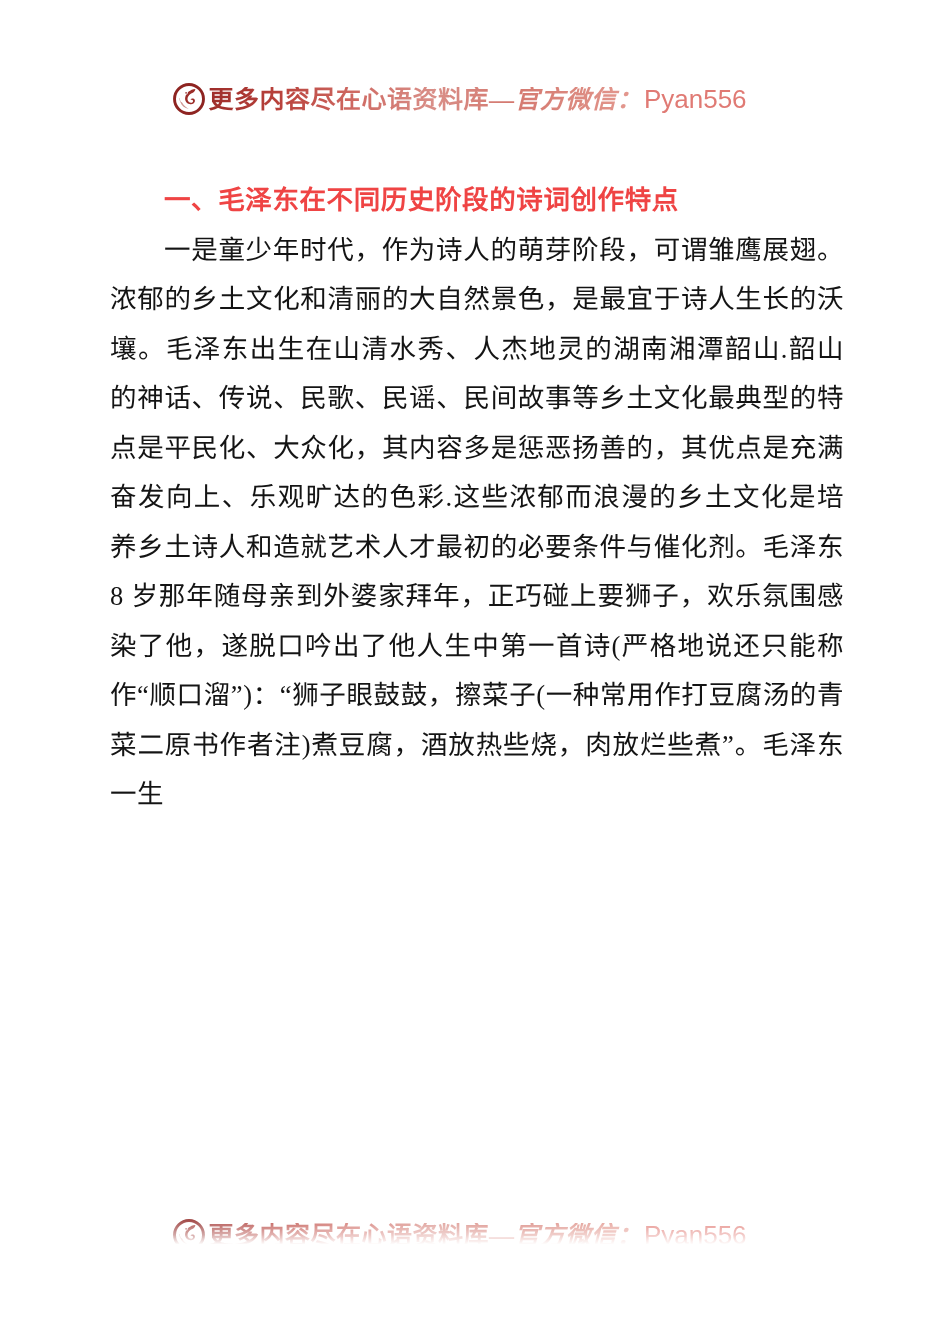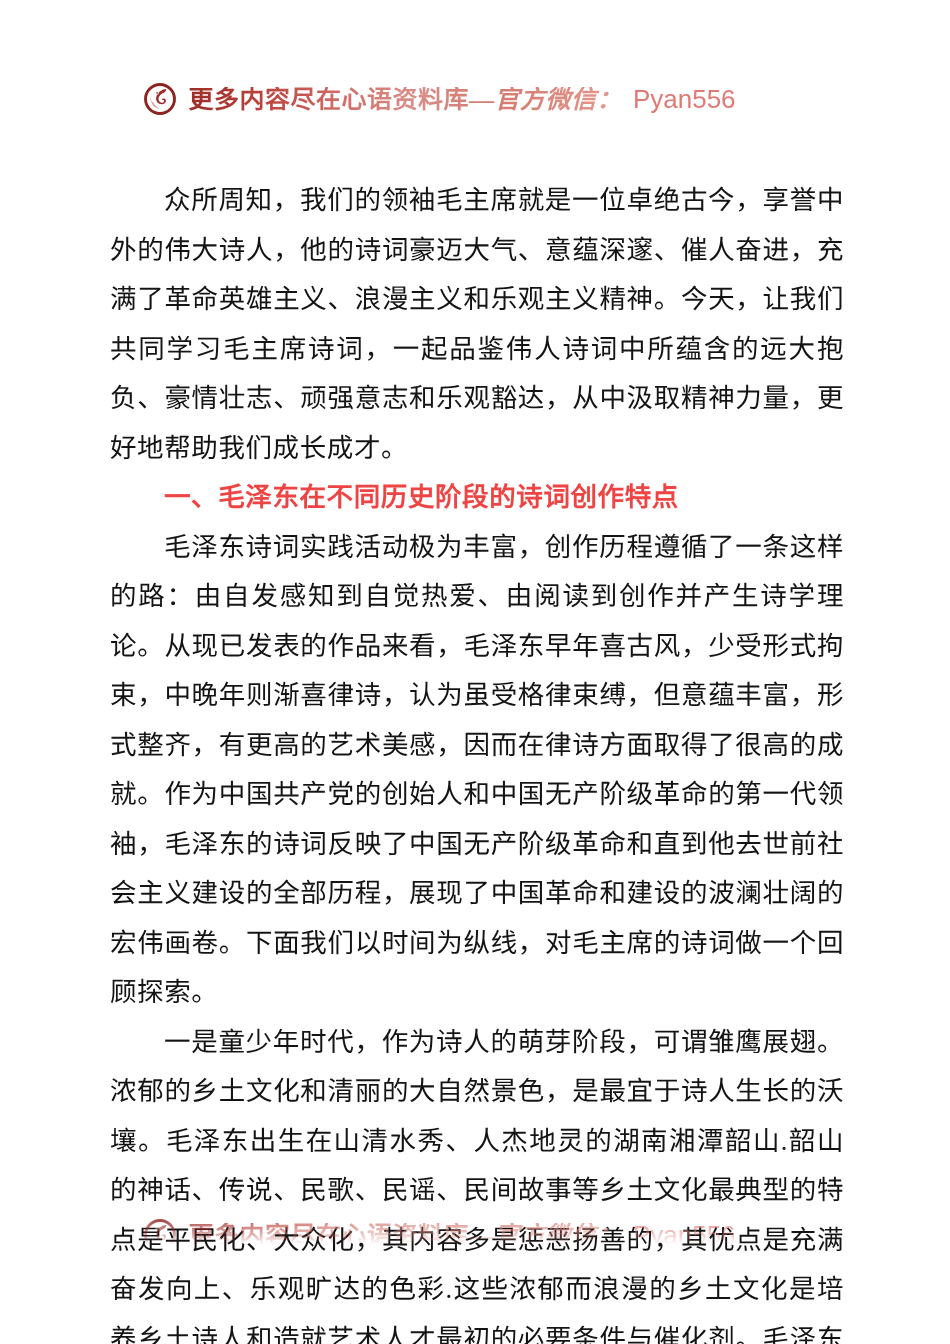--- a/index.html
+++ b/index.html
@@ -24,23 +24,24 @@
   }
 
   
   .watermark {
     position: absolute;
     left: 0;
     width: 879px;
     display: flex;
     align-items: center;
     justify-content: center;
-    gap: 11px;
+    gap: 2px;
     pointer-events: none;
     white-space: nowrap;
+    padding-left: 20px;
   }
   .watermark-top   { top: 82px; }
   .watermark-bottom{
     top: 1218px;
     opacity: .92;
     -webkit-mask-image: linear-gradient(to bottom, rgba(0,0,0,.95) 0%, rgba(0,0,0,.45) 48%, rgba(0,0,0,0) 78%);
             mask-image: linear-gradient(to bottom, rgba(0,0,0,.95) 0%, rgba(0,0,0,.45) 48%, rgba(0,0,0,0) 78%);
   }
 
   .wm-logo {
@@ -139,25 +140,23 @@
       <circle cx="26.5" cy="20.5" r="1.5" fill="#8e2421"></circle>
       <path d="M16 38c2.4 6.6 8.4 11.4 15.6 12.6-6-3.6-10.4-7.4-13-12.6z" fill="#c98a86"></path>
       <path d="M13 30c1.6 7 5.2 12.4 11 16-5.4-5-8.6-10-10-16z" fill="#d6a6a2"></path>
     </svg>
     <span class="wm-text"><span>更多内容尽在心语资料库</span><span>—</span><span class="wm-kai">官方微信：</span></span>
     <span class="wm-id">Pyan556</span>
   </div>
 
   <div class="content">
 
-    <p class="para">众所周知，我们的领袖毛主席就是一位卓绝古今，享誉中外的伟大诗人，他的诗词豪迈大气、意蕴深邃、催人奋进，充满了革命英雄主义、浪漫主义和乐观主义精神。今天，让我们共同学习毛主席诗词，一起品鉴伟人诗词中所蕴含的远大抱负、豪情壮志、顽强意志和乐观豁达，从中汲取精神力量，更好地帮助我们成长成才。</p>
 
     <h2 class="section-heading">一、毛泽东在不同历史阶段的诗词创作特点</h2>
 
-    <p class="para">毛泽东诗词实践活动极为丰富，创作历程遵循了一条这样的路：由自发感知到自觉热爱、由阅读到创作并产生诗学理论。从现已发表的作品来看，毛泽东早年喜古风，少受形式拘束，中晚年则渐喜律诗，认为虽受格律束缚，但意蕴丰富，形式整齐，有更高的艺术美感，因而在律诗方面取得了很高的成就。作为中国共产党的创始人和中国无产阶级革命的第一代领袖，毛泽东的诗词反映了中国无产阶级革命和直到他去世前社会主义建设的全部历程，展现了中国革命和建设的波澜壮阔的宏伟画卷。下面我们以时间为纵线，对毛主席的诗词做一个回顾探索。</p>
 
     <p class="para">一是童少年时代，作为诗人的萌芽阶段，可谓雏鹰展翅。浓郁的乡土文化和清丽的大自然景色，是最宜于诗人生长的沃壤。毛泽东出生在山清水秀、人杰地灵的湖南湘潭韶山.韶山的神话、传说、民歌、民谣、民间故事等乡土文化最典型的特点是平民化、大众化，其内容多是惩恶扬善的，其优点是充满奋发向上、乐观旷达的色彩.这些浓郁而浪漫的乡土文化是培养乡土诗人和造就艺术人才最初的必要条件与催化剂。毛泽东 8 岁那年随母亲到外婆家拜年，正巧碰上要狮子，欢乐氛围感染了他，遂脱口吟出了他人生中第一首诗(严格地说还只能称作“顺口溜”)：“狮子眼鼓鼓，擦菜子(一种常用作打豆腐汤的青菜二原书作者注)煮豆腐，酒放热些烧，肉放烂些煮”。毛泽东一生</p>
   </div>
 
   <div class="watermark watermark-bottom">
     <svg class="wm-logo" viewBox="0 0 64 64" aria-hidden="true">
       <path d="M32 2a30 30 0 1 0 0 60 30 30 0 0 0 0-60zm0 5.5a24.5 24.5 0 1 1 0 49 24.5 24.5 0 0 1 0-49z" fill="#8e2421"></path>
       <path d="M44 13c-10 1-17 7-19 15-1.6 6.4 2 12 8 13.5 5 1.2 9-1 10-4.6.8-3-.8-5.6-3.6-6-2.4-.4-4.2 1-4.4 2.9 4.2-1.4 6.2 2.4 3.6 4.4-2.6 2-7 .8-8.6-2.8-2-4.6.6-10.4 6-13.6 3.6-2.2 7-2.6 8-8.8z" fill="#9b2c28"></path>
       <circle cx="26.5" cy="20.5" r="3.1" fill="#ffffff"></circle>
       <circle cx="26.5" cy="20.5" r="1.5" fill="#8e2421"></circle>

